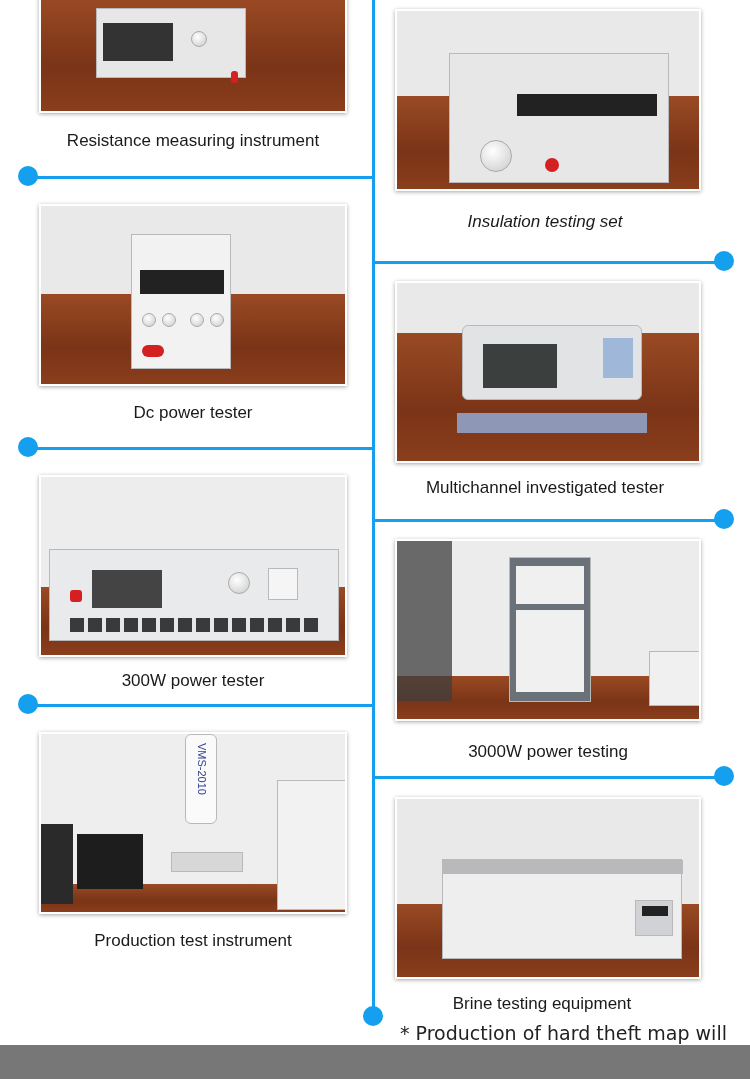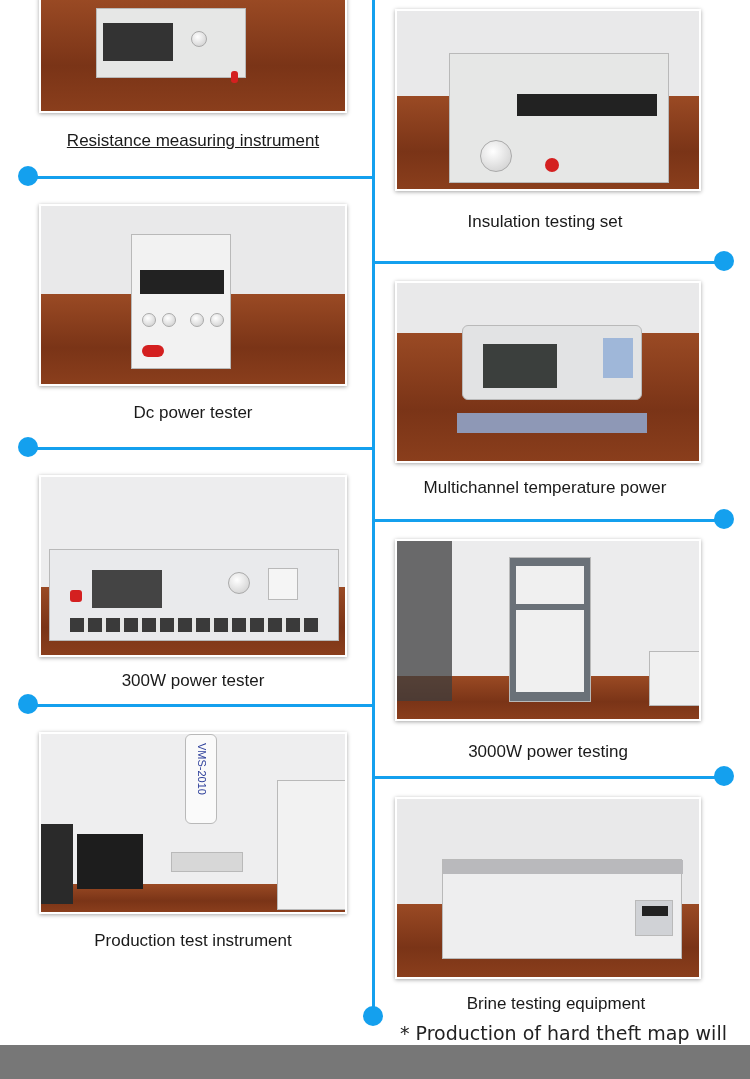--- a/index.html
+++ b/index.html
@@ -47,34 +47,34 @@
 <div class="photo" style="left:39px;top:-4px;width:308px;height:117px;">
   <div class="inner">
     <div class="desk" style="top:0;"></div>
     <div class="dev" style="left:55px;top:10px;width:150px;height:70px;">
       <div class="screen" style="left:6px;top:14px;width:70px;height:38px;background:#333;"></div>
       <div class="knob" style="left:94px;top:22px;width:14px;height:14px;"></div>
       <div class="redbtn" style="left:134px;top:62px;width:7px;height:12px;"></div>
     </div>
   </div>
 </div>
-<div class="caption" style="left:39px;top:131px;width:308px;text-decoration:underline;">Resistance measuring instrument</div>
+<div class="caption" style="left:39px;top:131px;width:308px;">Resistance measuring instrument</div>
 
 <div class="photo" style="left:395px;top:9px;width:306px;height:182px;">
   <div class="inner">
     <div class="wall" style="height:85px;"></div>
     <div class="desk" style="top:85px;"></div>
     <div class="dev" style="left:52px;top:42px;width:220px;height:130px;">
       <div class="screen" style="left:67px;top:40px;width:140px;height:22px;"></div>
       <div class="knob" style="left:30px;top:86px;width:30px;height:30px;"></div>
       <div class="redbtn" style="left:95px;top:104px;width:14px;height:14px;border-radius:50%;"></div>
     </div>
   </div>
 </div>
-<div class="caption" style="left:395px;top:212px;width:300px;">Insulation testing set</div>
+<div class="caption" style="left:395px;top:212px;width:300px;font-style:italic;">Insulation testing set</div>
 
 <div class="photo" style="left:39px;top:204px;width:308px;height:182px;">
   <div class="inner">
     <div class="wall" style="height:88px;"></div>
     <div class="desk" style="top:88px;"></div>
     <div class="dev" style="left:90px;top:28px;width:100px;height:135px;background:#f2f2f2;">
       <div class="screen" style="left:8px;top:35px;width:84px;height:24px;"></div>
       <div class="knob" style="left:10px;top:78px;width:12px;height:12px;"></div>
       <div class="knob" style="left:30px;top:78px;width:12px;height:12px;"></div>
       <div class="knob" style="left:58px;top:78px;width:12px;height:12px;"></div>
@@ -89,21 +89,21 @@
   <div class="inner">
     <div class="wall" style="height:50px;"></div>
     <div class="desk" style="top:50px;"></div>
     <div class="dev" style="left:65px;top:42px;width:180px;height:75px;border-radius:6px;background:#e2e3e4;">
       <div class="screen" style="left:20px;top:18px;width:74px;height:44px;background:#3b3f3d;"></div>
       <div class="dev" style="left:140px;top:12px;width:30px;height:40px;background:#9fb7d9;border:none;"></div>
     </div>
     <div style="position:absolute;left:60px;top:130px;width:190px;height:20px;background:#8e98b6;"></div>
   </div>
 </div>
-<div class="caption" style="left:395px;top:478px;width:300px;">Multichannel temperature power</div>
+<div class="caption" style="left:395px;top:478px;width:300px;">Multichannel investigated tester</div>
 
 <div class="photo" style="left:39px;top:475px;width:308px;height:182px;">
   <div class="inner">
     <div class="wall" style="height:110px;background:#ededee;"></div>
     <div class="desk" style="top:110px;"></div>
     <div class="dev" style="left:8px;top:72px;width:290px;height:92px;background:#e9eaec;">
       <div class="screen" style="left:42px;top:20px;width:70px;height:38px;background:#444;"></div>
       <div class="knob" style="left:178px;top:22px;width:20px;height:20px;"></div>
       <div class="redbtn" style="left:20px;top:40px;width:12px;height:12px;"></div>
       <div class="dev" style="left:218px;top:18px;width:30px;height:32px;background:#f5f5f5;"></div>
@@ -147,16 +147,16 @@
     <div class="wall" style="height:105px;"></div>
     <div class="desk" style="top:105px;"></div>
     <div class="dev" style="left:45px;top:60px;width:240px;height:100px;background:#eeeeef;">
       <div style="position:absolute;left:0;top:0;width:240px;height:14px;background:#b9b9bc;"></div>
       <div class="dev" style="left:192px;top:40px;width:38px;height:36px;background:#d0d2d6;">
         <div class="screen" style="left:6px;top:5px;width:26px;height:10px;"></div>
       </div>
     </div>
   </div>
 </div>
-<div class="caption" style="left:389px;top:994px;width:334px;">Brine testing equipment</div>
+<div class="caption" style="left:375px;top:994px;width:334px;">Brine testing equipment</div>
 
 <div class="footer-note">* Production of hard theft map will be investigated</div>
 <div class="bottom-bar"></div>
 
 </body></html>

